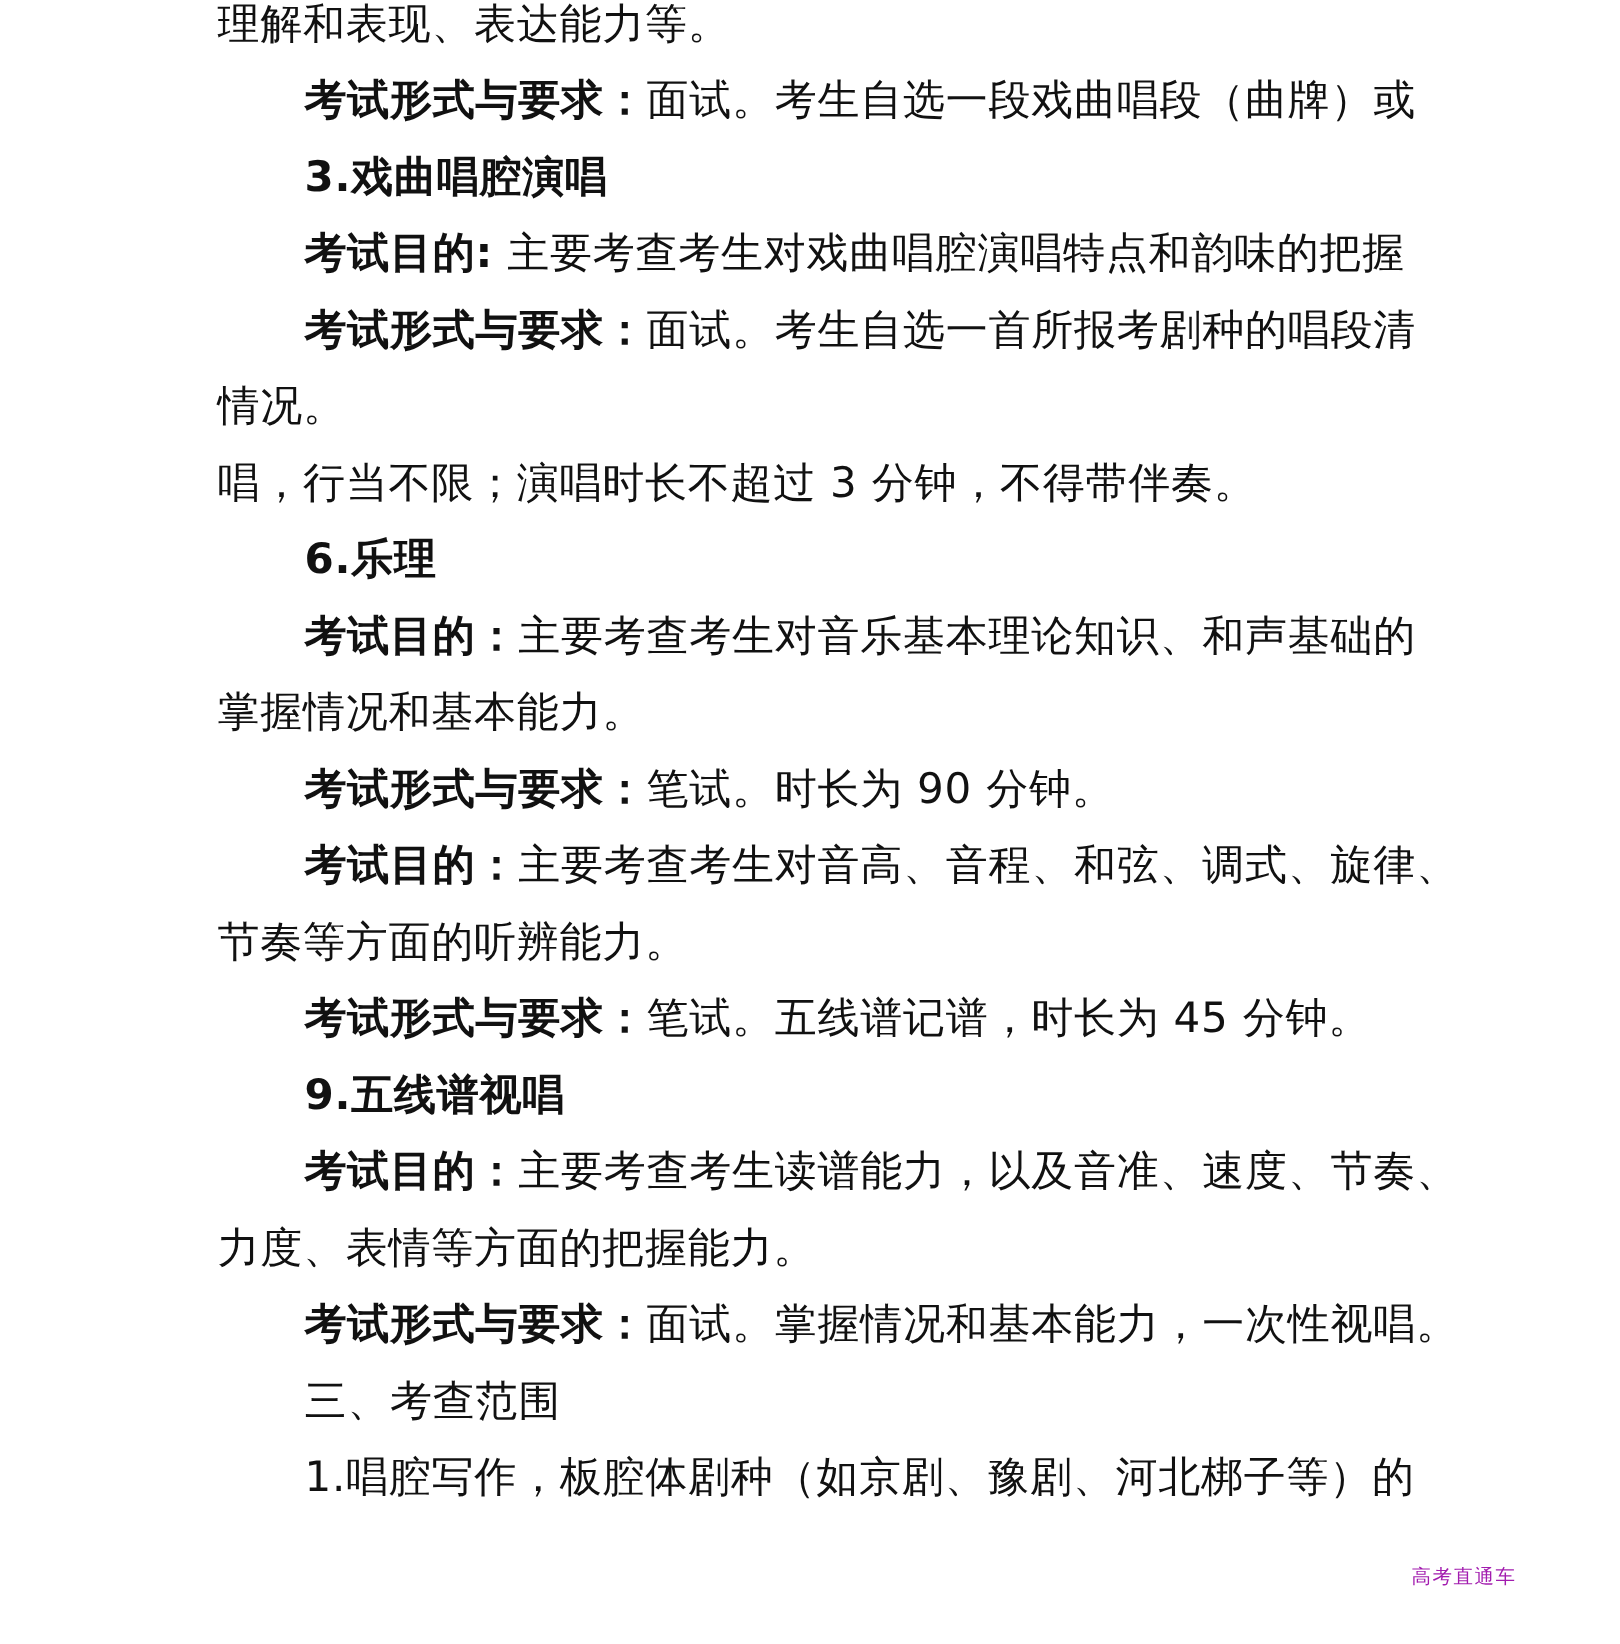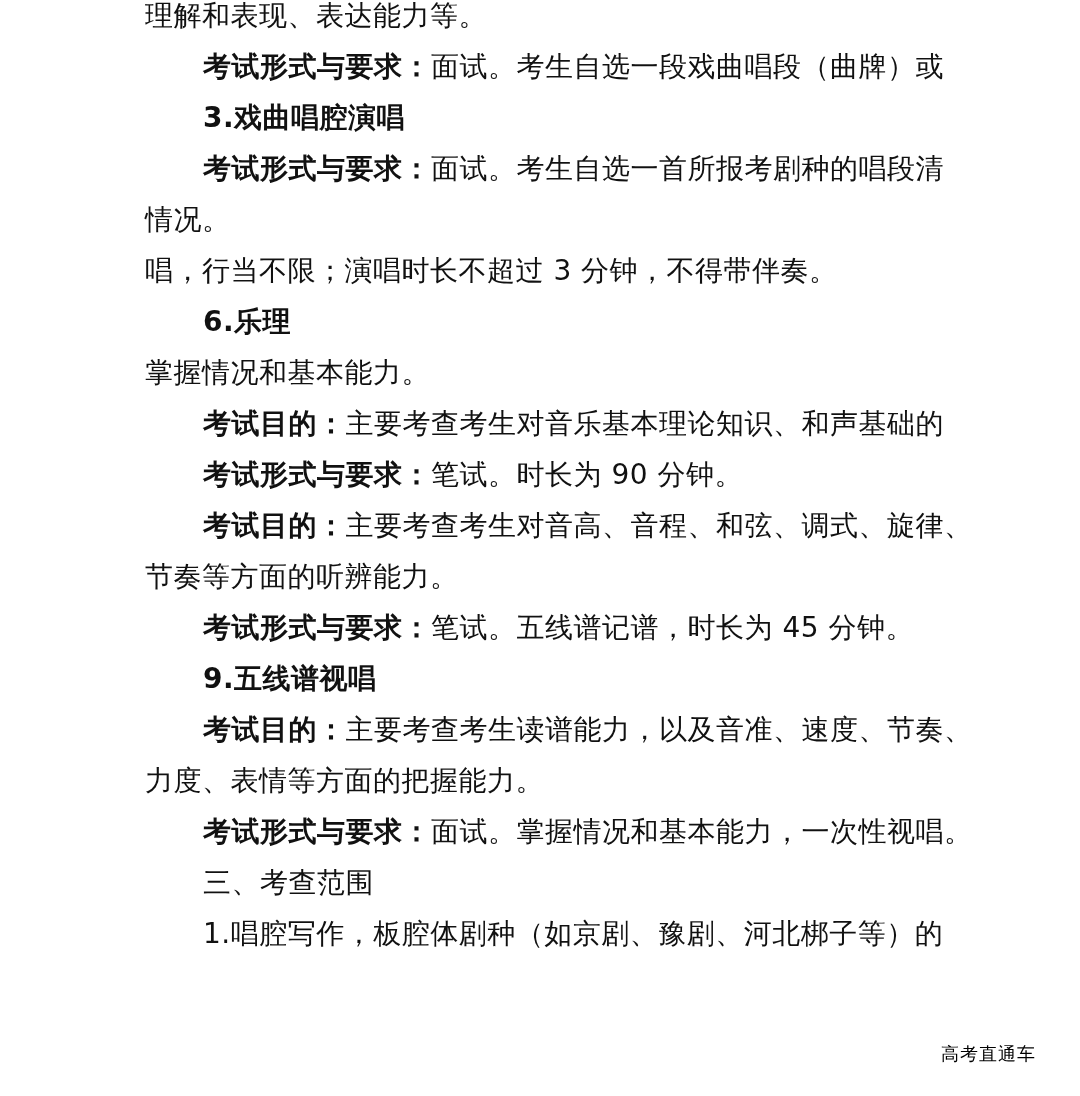--- a/index.html
+++ b/index.html
@@ -2,35 +2,36 @@
 <html><head>
 <meta charset="utf-8">
 <style>
   html, body { margin: 0; padding: 0; background: #ffffff; }
   body { width: 1080px; height: 1096px; overflow: hidden; position: relative;
     font-family: "DejaVu Sans", "Liberation Sans", sans-serif; color: #111; }
   .page { position: absolute; left: 145px; top: -10px; width: 805px; }
   .line { height: 51px; line-height: 51px; font-size: 28px; white-space: nowrap; letter-spacing: 0.5px; }
   .indent { padding-left: 58px; }
   .b { font-weight: bold; }
-  .watermark { position: absolute; left: 941px; top: 1042px; font-size: 18px; color: #000000; letter-spacing: 1px; }
+  .watermark { position: absolute; left: 941px; top: 1042px; font-size: 13px; color: #a21caf; letter-spacing: 1px; }
 </style>
 </head>
 <body>
 
 <div class="page">
   <div class="line"><span>理解和表现、表达能力等。</span></div>
   <div class="line indent"><span class="b">考试形式与要求：</span><span>面试。考生自选一段戏曲唱段（曲牌）或</span></div>
   <div class="line indent b"><span>3.戏曲唱腔演唱</span></div>
+  <div class="line indent"><span class="b">考试目的:</span><span> 主要考查考生对戏曲唱腔演唱特点和韵味的把握</span></div>
   <div class="line indent"><span class="b">考试形式与要求：</span><span>面试。考生自选一首所报考剧种的唱段清</span></div>
   <div class="line"><span>情况。</span></div>
   <div class="line"><span>唱，行当不限；演唱时长不超过 3 分钟，不得带伴奏。</span></div>
   <div class="line indent b"><span>6.乐理</span></div>
+  <div class="line indent"><span class="b">考试目的：</span><span>主要考查考生对音乐基本理论知识、和声基础的</span></div>
   <div class="line"><span>掌握情况和基本能力。</span></div>
-  <div class="line indent"><span class="b">考试目的：</span><span>主要考查考生对音乐基本理论知识、和声基础的</span></div>
   <div class="line indent"><span class="b">考试形式与要求：</span><span>笔试。时长为 90 分钟。</span></div>
   <div class="line indent"><span class="b">考试目的：</span><span>主要考查考生对音高、音程、和弦、调式、旋律、</span></div>
   <div class="line"><span>节奏等方面的听辨能力。</span></div>
   <div class="line indent"><span class="b">考试形式与要求：</span><span>笔试。五线谱记谱，时长为 45 分钟。</span></div>
   <div class="line indent b"><span>9.五线谱视唱</span></div>
   <div class="line indent"><span class="b">考试目的：</span><span>主要考查考生读谱能力，以及音准、速度、节奏、</span></div>
   <div class="line"><span>力度、表情等方面的把握能力。</span></div>
   <div class="line indent"><span class="b">考试形式与要求：</span><span>面试。掌握情况和基本能力，一次性视唱。</span></div>
   <div class="line indent"><span>三、考查范围</span></div>
   <div class="line indent"><span>1.唱腔写作，板腔体剧种（如京剧、豫剧、河北梆子等）的</span></div>

